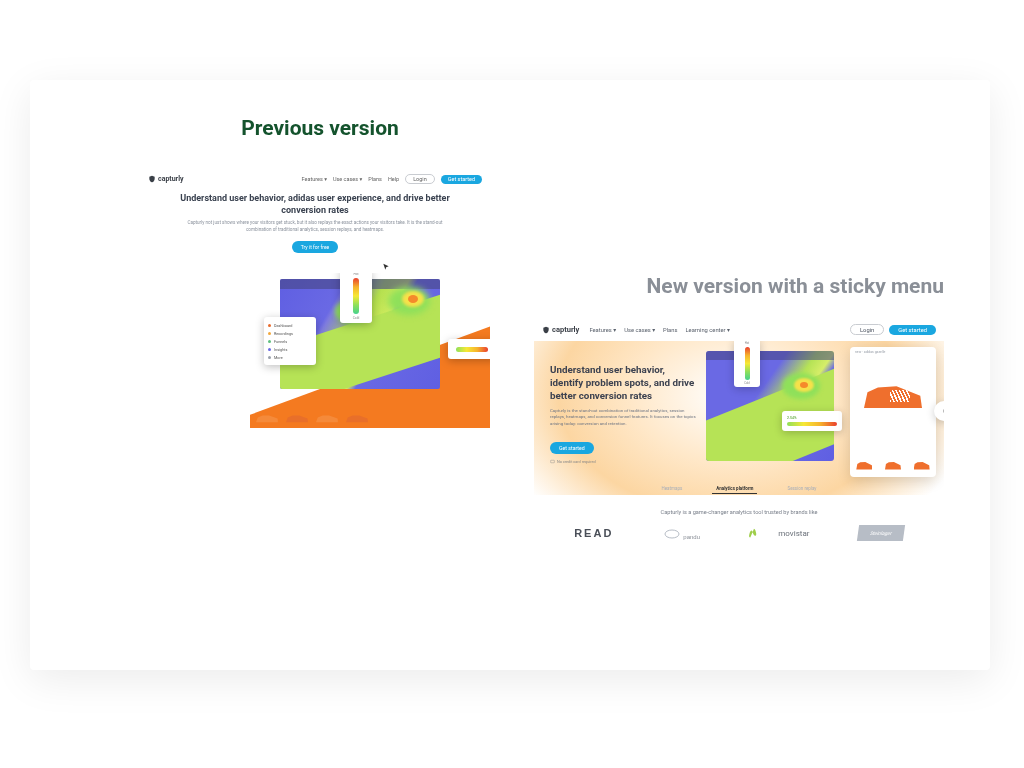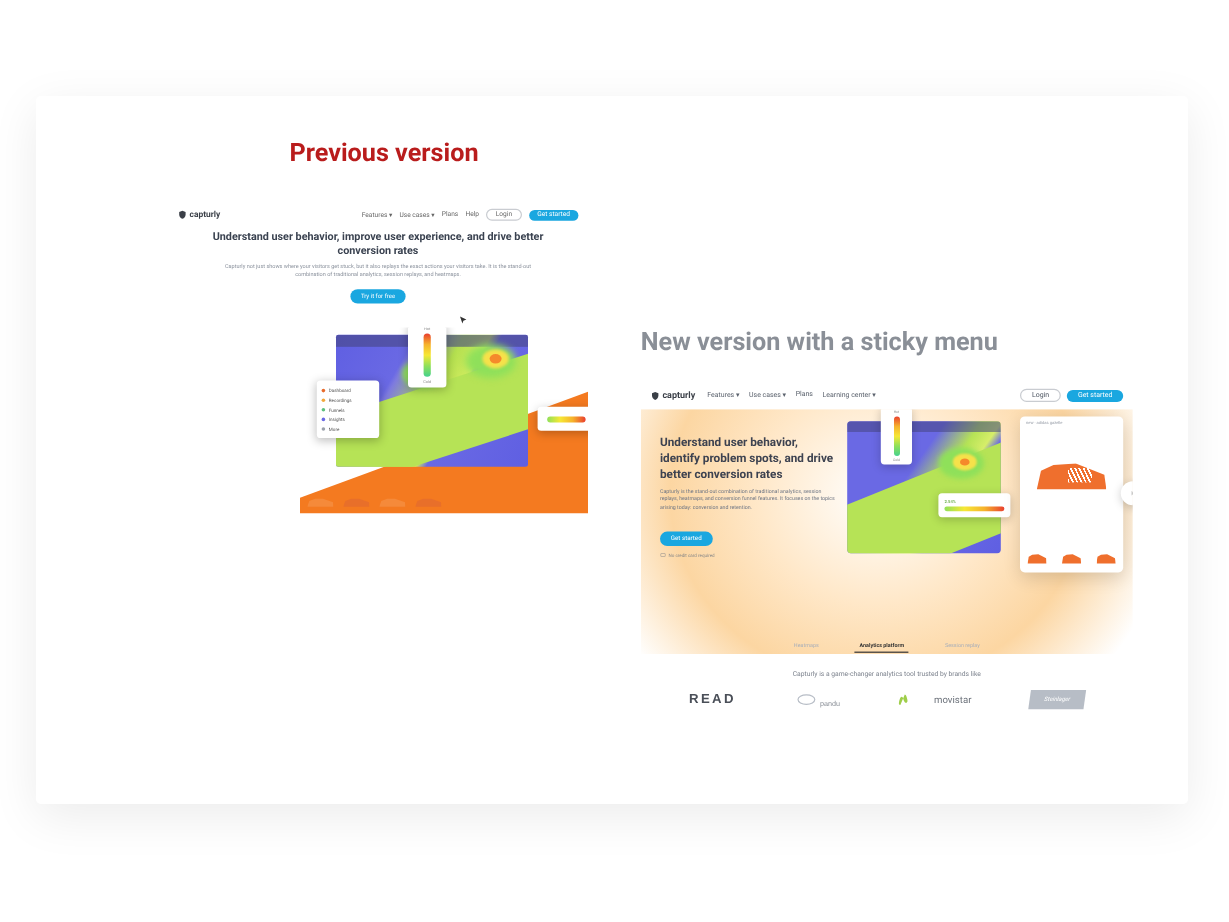--- a/index.html
+++ b/index.html
@@ -23,21 +23,21 @@
 
   
   .left {
     position: absolute;
     left: 110px; top: 36px;
     width: 350px;
   }
   .left h2 {
     font-size: 21px;
     font-weight: 700;
-    color: #b91c1c;
+    color: #14532d;
     margin: 0 0 28px 0;
     text-align: center;
     padding-left: 10px;
   }
 
   .prev-card {
     width: 350px;
     height: 260px;
     background: #fff;
     position: relative;
@@ -234,21 +234,21 @@
   .right {
     position: absolute;
     right: 46px; top: 194px;
     width: 410px;
   }
   .right h2 {
     font-size: 21px;
     font-weight: 700;
     color: #8a8f97;
     margin: 0 0 20px 0;
-    text-align: left;
+    text-align: right;
   }
 
   .new-card {
     width: 410px;
     background: #fff;
     position: relative;
   }
   .new-nav {
     display: flex;
     align-items: center;
@@ -258,21 +258,21 @@
   }
   .new-nav .logo { display:flex; align-items:center; font-weight:700; color:#3a3f47; font-size:7.5px;}
   .new-nav .logo svg { margin-right:2px;}
   .new-nav .links { display:flex; gap:8px; margin-left:10px;}
   .new-nav .right-side { margin-left:auto; display:flex; gap:5px; align-items:center;}
   .new-nav .login { border:1px solid #c9ccd1; color:#4c5460; border-radius:9px; padding:1.5px 9px;}
   .new-nav .cta  { background:#1aa7e0; color:#fff; border-radius:9px; padding:2px 9px;}
 
   .new-hero {
     position: relative;
-    height: 204px;
+    height: 154px;
     overflow: hidden;
   }
   .hero-grad {
     position: absolute; inset: 0;
     background: radial-gradient(ellipse 60% 110% at 48% 35%, #fff 0%, #ffe8c9 40%, #fcd6a2 70%, #fff 100%);
   }
   .hero-left {
     position: absolute;
     left: 16px; top: 22px;
     width: 150px;
@@ -432,21 +432,21 @@
         <span class="links">
           <span>Features ▾</span>
           <span>Use cases ▾</span>
           <span>Plans</span>
           <span>Help</span>
           <span class="login">Login</span>
           <span class="cta">Get started</span>
         </span>
       </div>
 
-      <div class="prev-hero-title">Understand user behavior, improve user experience, and drive better conversion rates</div>
+      <div class="prev-hero-title">Understand user behavior, adidas user experience, and drive better conversion rates</div>
       <div class="prev-hero-sub">Capturly not just shows where your visitors get stuck, but it also replays the exact actions your visitors take. It is the stand‑out combination of traditional analytics, session replays, and heatmaps.</div>
       <div class="prev-hero-cta">Try it for free</div>
 
       <span class="cursor">
         <svg viewBox="0 0 24 24">
             <path fill="#333" d="M4 2l6 18 2.5-7L20 10 4 2z"></path>
           </svg>
       </span>
 
 

